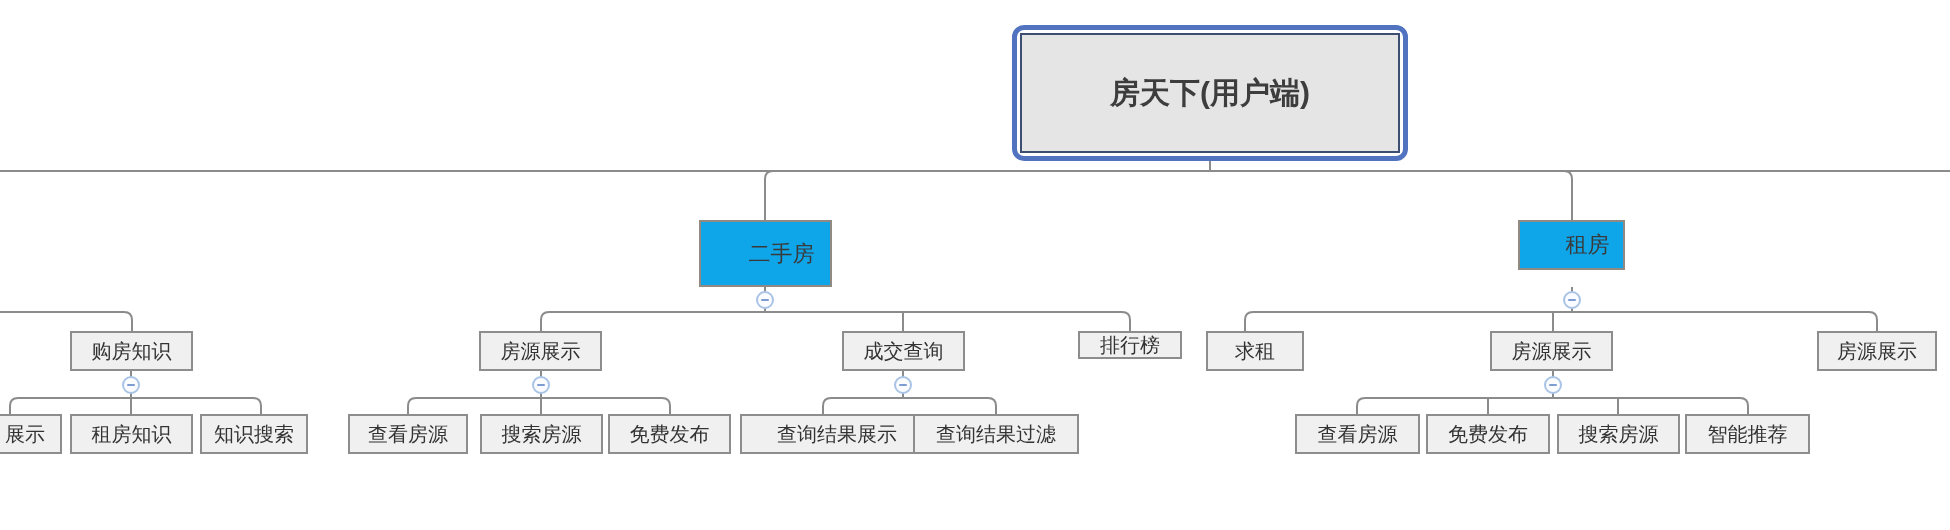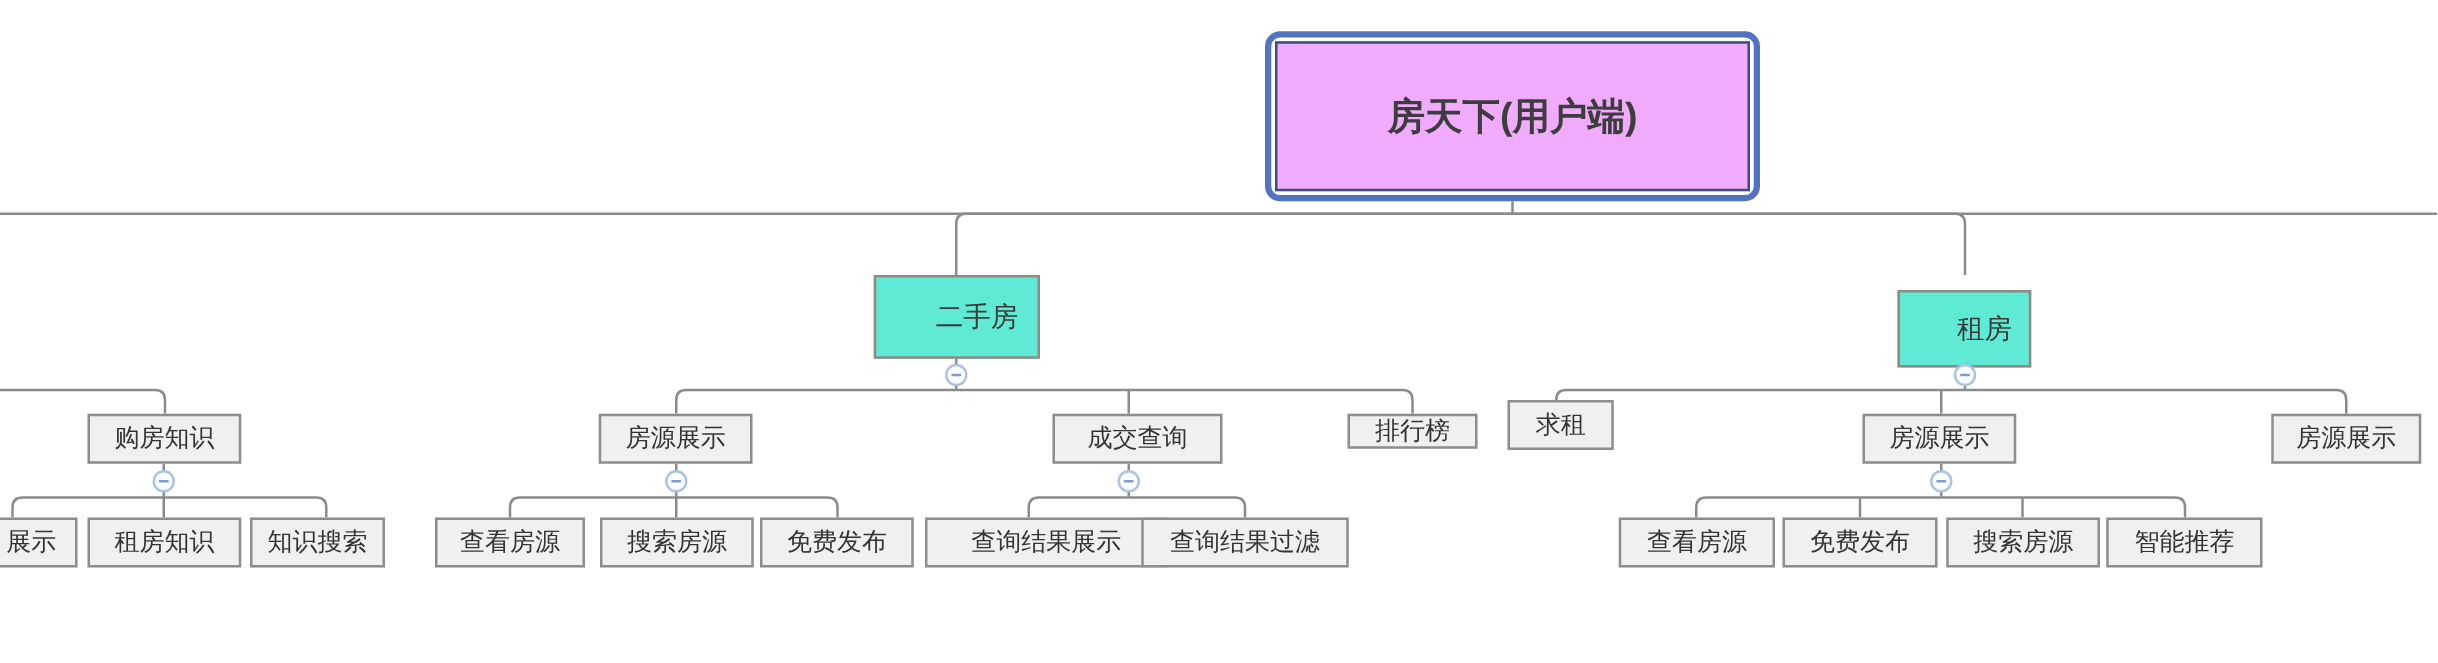--- a/index.html
+++ b/index.html
@@ -8,31 +8,31 @@
     font-family:"Liberation Sans","DejaVu Sans",sans-serif;
   }
   svg.wires{position:absolute;left:0;top:0;width:1950px;height:530px;}
   .node{
     position:absolute;box-sizing:border-box;
     background:#f0f0f0;border:2px solid #8d8d8d;
     display:flex;align-items:center;justify-content:center;
     font-size:20px;color:#333333;white-space:nowrap;line-height:1;
   }
   .node.l1{
-    background:#5eead4;border-color:#918a82;
+    background:#0ea5e9;border-color:#918a82;
     font-size:22px;color:#3a3a3a;padding-left:32px;
   }
   .root-outer{
     position:absolute;left:1012px;top:25px;width:396px;height:136px;
     box-sizing:border-box;border:5px solid #5173c0;border-radius:12px;
     padding:3px;background:#ffffff;
   }
   .root-inner{
     width:100%;height:100%;box-sizing:border-box;
-    border:2px solid #3c4e72;background:#f0abfc;
+    border:2px solid #3c4e72;background:#e5e5e5;
     display:flex;align-items:center;justify-content:center;
     font-size:30px;font-weight:bold;color:#3d3d3d;white-space:nowrap;
   }
   .collapse-icon{
     position:absolute;width:18px;height:18px;border-radius:50%;
     box-sizing:border-box;border:2px solid #a9c4e6;background:#fafcff;
     display:flex;align-items:center;justify-content:center;
   }
   .minus-bar{width:8px;height:2px;background:#7d9dd2;border-radius:1px;}
 </style>
@@ -77,27 +77,27 @@
     <path d="M1553,398 H1740 Q1748,398 1748,406 V414"></path>
     <path d="M1488,398 V414"></path>
     <path d="M1618,398 V414"></path>
   </svg>
 
   <div class="root-outer">
     <div class="root-inner">房天下(用户端)</div>
   </div>
 
   <div class="node l1" style="left:699px;top:220px;width:133px;height:67px">二手房</div>
-  <div class="node l1" style="left:1518px;top:232px;width:107px;height:62px">租房</div>
+  <div class="node l1" style="left:1518px;top:220px;width:107px;height:50px">租房</div>
 
   <div class="node" style="left:70px;top:331px;width:123px;height:40px">购房知识</div>
   <div class="node" style="left:479px;top:331px;width:123px;height:40px">房源展示</div>
-  <div class="node" style="left:842px;top:331px;width:136px;height:40px">成交查询</div>
+  <div class="node" style="left:842px;top:331px;width:123px;height:40px">成交查询</div>
   <div class="node" style="left:1078px;top:331px;width:104px;height:28px">排行榜</div>
-  <div class="node" style="left:1206px;top:320px;width:85px;height:40px">求租</div>
+  <div class="node" style="left:1206px;top:331px;width:98px;height:40px">求租</div>
   <div class="node" style="left:1490px;top:331px;width:123px;height:40px">房源展示</div>
   <div class="node" style="left:1817px;top:331px;width:120px;height:40px">房源展示</div>
 
   <div class="node" style="left:-12px;top:414px;width:74px;height:40px">展示</div>
   <div class="node" style="left:70px;top:414px;width:123px;height:40px">租房知识</div>
   <div class="node" style="left:200px;top:414px;width:108px;height:40px">知识搜索</div>
   <div class="node" style="left:348px;top:414px;width:120px;height:40px">查看房源</div>
   <div class="node" style="left:480px;top:414px;width:123px;height:40px">搜索房源</div>
   <div class="node" style="left:608px;top:414px;width:123px;height:40px">免费发布</div>
   <div class="node" style="left:740px;top:414px;width:194px;height:40px">查询结果展示</div>

